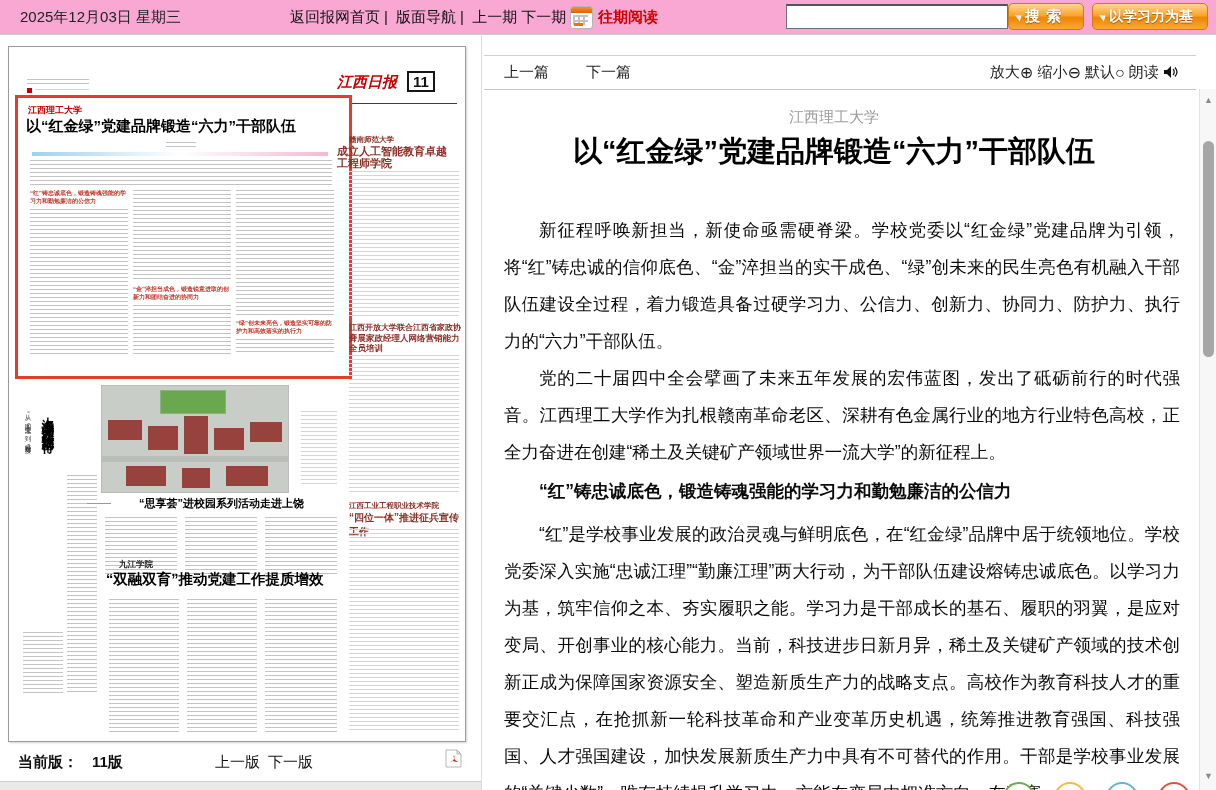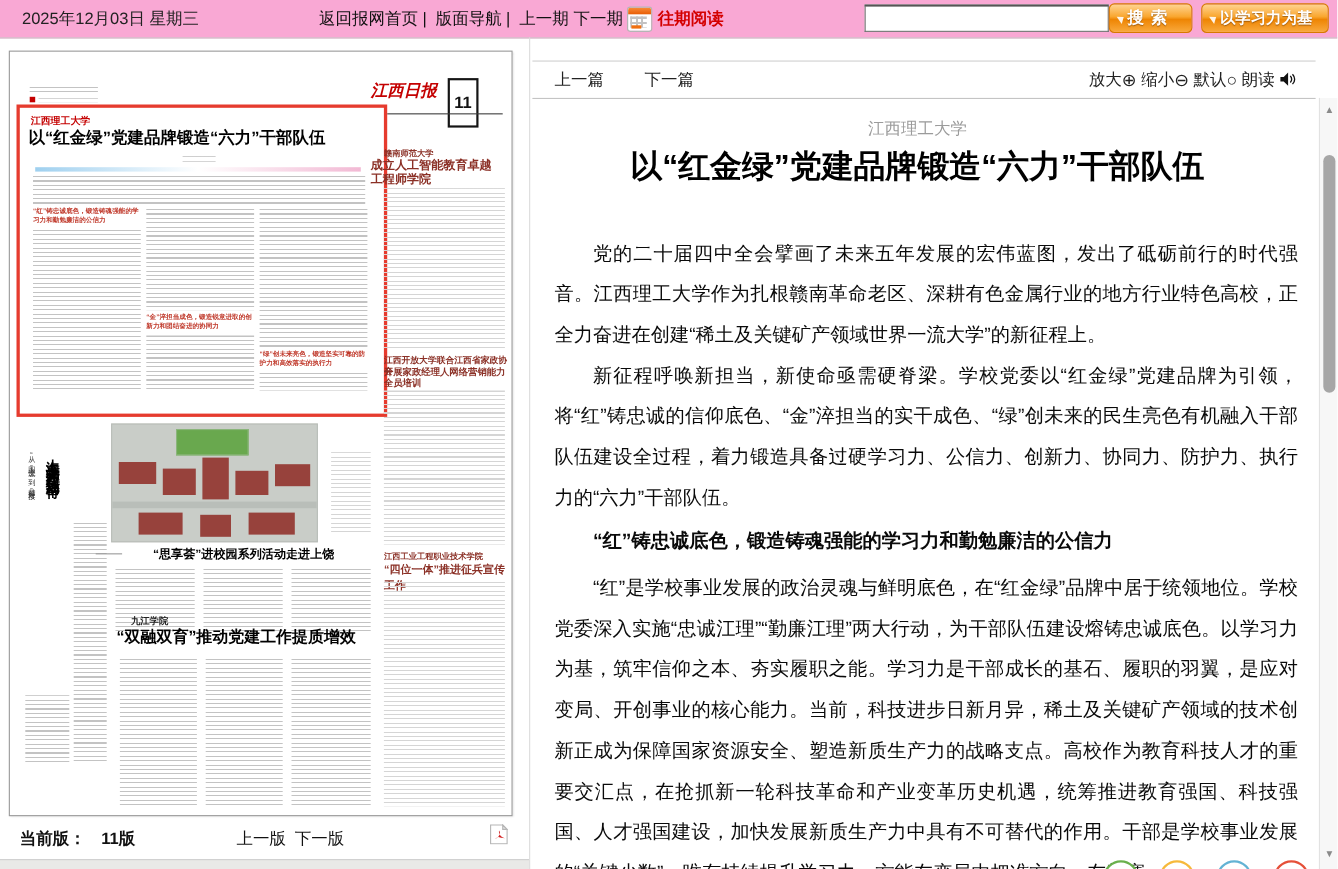--- a/index.html
+++ b/index.html
@@ -36,21 +36,21 @@
 
   
   #paper{left:8px;top:46px;width:456px;height:694px;background:#fff;border:1px solid #9a9a9a;
          box-shadow:1px 1px 2px rgba(0,0,0,.18);overflow:hidden;}
   .m{background:repeating-linear-gradient(#c3c3c3 0 1px,transparent 1px 4px);}
   .mlight{background:repeating-linear-gradient(#d5d5d5 0 1px,transparent 1px 4px);}
   #paper .pgtitle{left:0;top:26px;width:456px;text-align:center;font-size:17px;color:#3a3a3a;letter-spacing:12px;}
   #paper .mast{left:300px;top:26px;width:88px;text-align:right;font-family:"DejaVu Serif",serif;
         font-style:italic;font-weight:bold;font-size:15px;color:#c40000;}
   #paper .pgno{left:398px;top:24px;border:2px solid #151515;font-size:15px;font-weight:bold;
-        padding:12px 4px;color:#111;background:#fff;}
+        padding:0 4px;color:#111;background:#fff;}
   #paper .hrule{left:8px;top:56px;width:440px;height:1px;background:#3c3c3c;}
   .redbox{left:6px;top:48px;width:331px;height:278px;border:3px solid #e63b2e;background:#fff;}
   .redbox .kick{position:absolute;left:10px;top:6px;font-size:9px;font-weight:bold;color:#c40000;}
   .redbox .hl{position:absolute;left:8px;top:18px;width:312px;font-size:15px;font-weight:bold;color:#000;
         letter-spacing:0;line-height:19px;}
   .redbox .byline{position:absolute;left:148px;top:44px;width:30px;height:5px;}
   .redbox .grad{position:absolute;left:14px;top:54px;width:296px;height:4px;
         background:linear-gradient(90deg,#9fd0ef,#ffffff 50%,#f2b9d4);}
   .redbox .intro{position:absolute;left:12px;top:62px;width:302px;height:26px;}
   .col-sub{font-size:6px;line-height:7.5px;font-weight:bold;color:#c0392b;}
@@ -223,22 +223,22 @@
           <path d="M10 4 q2.5 3 0 6 M12 2.5 q4 4.5 0 9" stroke="#111" stroke-width="1.2" fill="none"></path>
         </svg>
       </a>
     </span>
   </div>
 
   <div id="reader-kicker" class="abs">江西理工大学</div>
   <h1 id="reader-title" class="abs" style="margin:0;">以“红金绿”党建品牌锻造“六力”干部队伍</h1>
 
   <div id="reader-body" class="abs">
+    <p class="body">新征程呼唤新担当，新使命亟需硬脊梁。学校党委以“红金绿”党建品牌为引领，将“红”铸忠诚的信仰底色、“金”淬担当的实干成色、“绿”创未来的民生亮色有机融入干部队伍建设全过程，着力锻造具备过硬学习力、公信力、创新力、协同力、防护力、执行力的“六力”干部队伍。</p>
     <p class="body">党的二十届四中全会擘画了未来五年发展的宏伟蓝图，发出了砥砺前行的时代强音。江西理工大学作为扎根赣南革命老区、深耕有色金属行业的地方行业特色高校，正全力奋进在创建“稀土及关键矿产领域世界一流大学”的新征程上。</p>
-    <p class="body">新征程呼唤新担当，新使命亟需硬脊梁。学校党委以“红金绿”党建品牌为引领，将“红”铸忠诚的信仰底色、“金”淬担当的实干成色、“绿”创未来的民生亮色有机融入干部队伍建设全过程，着力锻造具备过硬学习力、公信力、创新力、协同力、防护力、执行力的“六力”干部队伍。</p>
     <p class="subhead">“红”铸忠诚底色，锻造铸魂强能的学习力和勤勉廉洁的公信力</p>
     <p class="body">“红”是学校事业发展的政治灵魂与鲜明底色，在“红金绿”品牌中居于统领地位。学校党委深入实施“忠诚江理”“勤廉江理”两大行动，为干部队伍建设熔铸忠诚底色。以学习力为基，筑牢信仰之本、夯实履职之能。学习力是干部成长的基石、履职的羽翼，是应对变局、开创事业的核心能力。当前，科技进步日新月异，稀土及关键矿产领域的技术创新正成为保障国家资源安全、塑造新质生产力的战略支点。高校作为教育科技人才的重要交汇点，在抢抓新一轮科技革命和产业变革历史机遇，统筹推进教育强国、科技强国、人才强国建设，加快发展新质生产力中具有不可替代的作用。干部是学校事业发展的“关键少数”，唯有持续提升学习力，方能在变局中把准方向、在新赛</p>
   </div>
 
   <div id="vscroll" class="abs">
     <span class="ar" style="top:6px;">▲</span>
     <div class="thumb"></div>
     <span class="ar" style="top:682px;">▼</span>
   </div>
 

